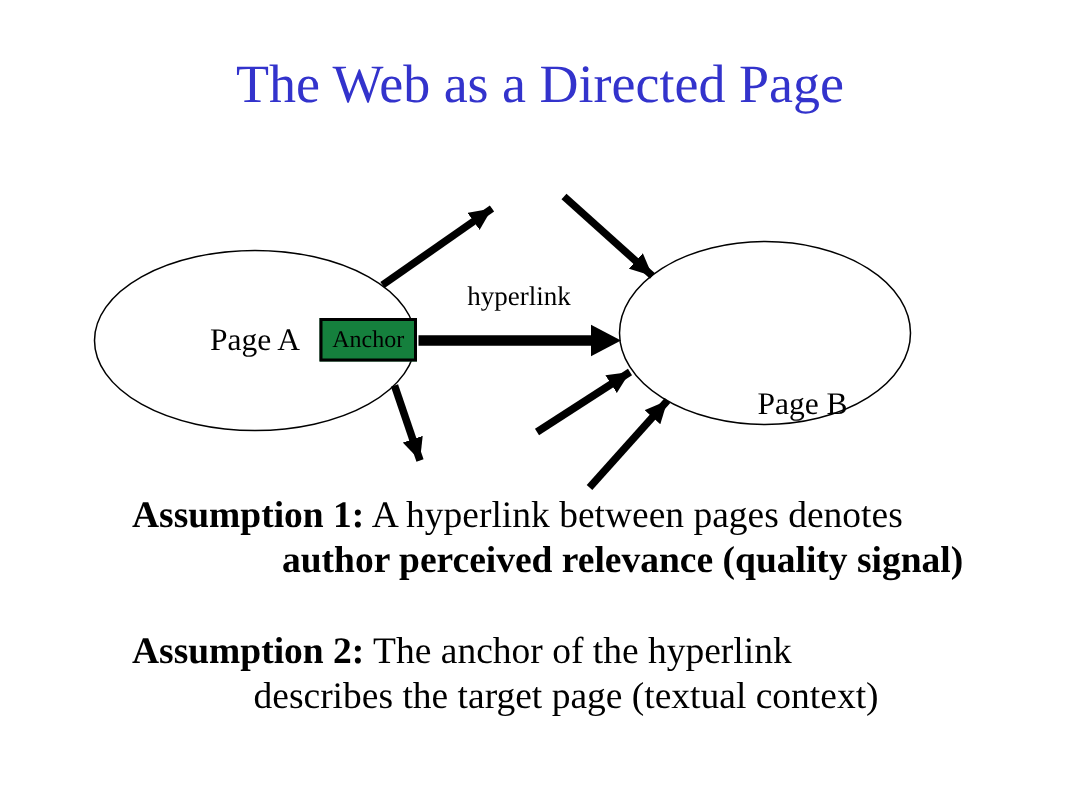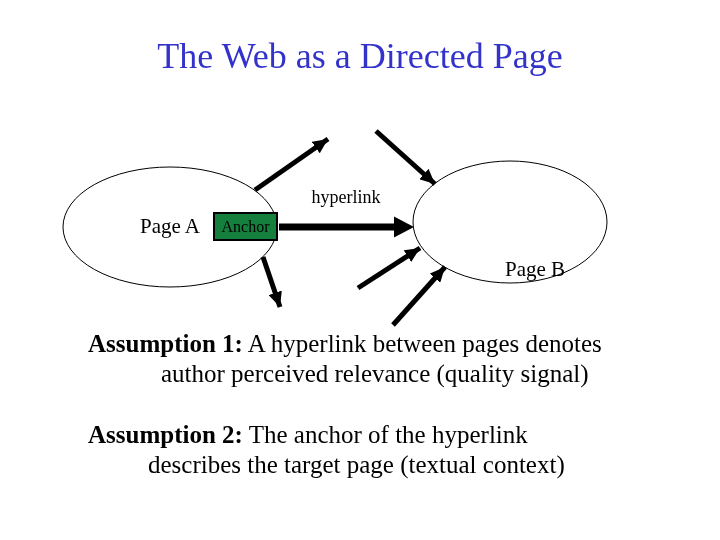--- a/index.html
+++ b/index.html
@@ -69,22 +69,22 @@
   .assumption {
     position: absolute;
     left: 88px;
     font-size: 25px;
     line-height: 30px;
     white-space: nowrap;
   }
   #assumption-1 { top: 329px; }
   #assumption-2 { top: 420px; }
   .assumption .label { font-weight: bold; }
-  #assumption-1 .line2 { margin-left: 73px; }
-  #assumption-2 .line2 { margin-left: 60px; }
+  #assumption-1 .line2 { margin-left: 100px; font-weight: bold; }
+  #assumption-2 .line2 { margin-left: 81px; }
 </style>
 </head>
 <body>
 
 <div id="slide">
 
   <h1 id="title">The Web as a Directed Page</h1>
 
   <svg id="diagram-svg" width="720" height="540" viewBox="0 0 720 540">
     <defs>

